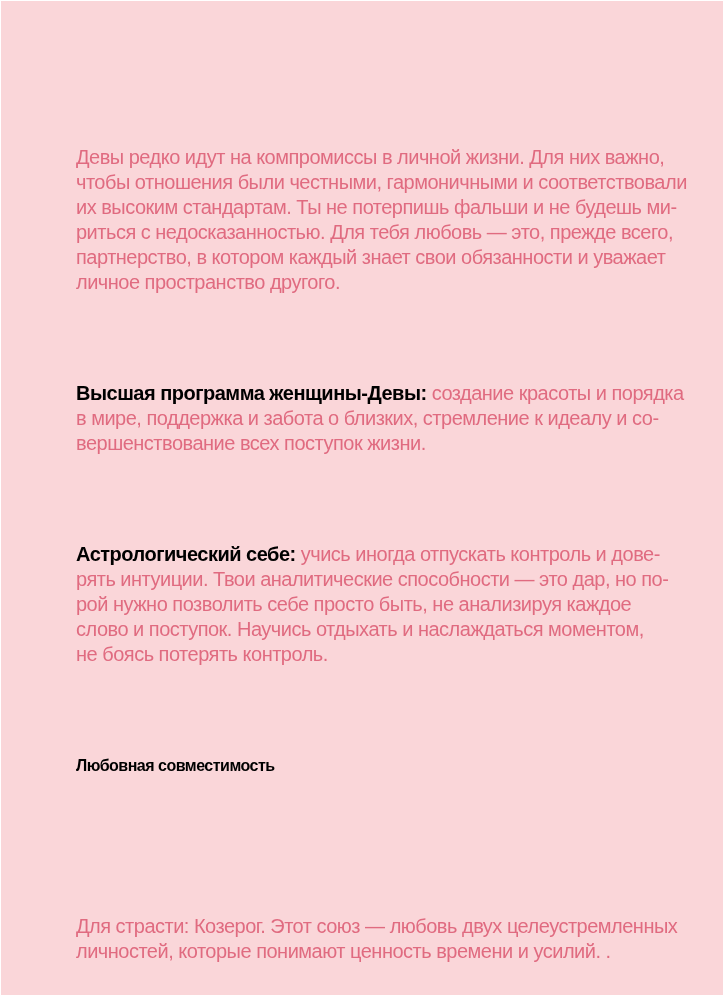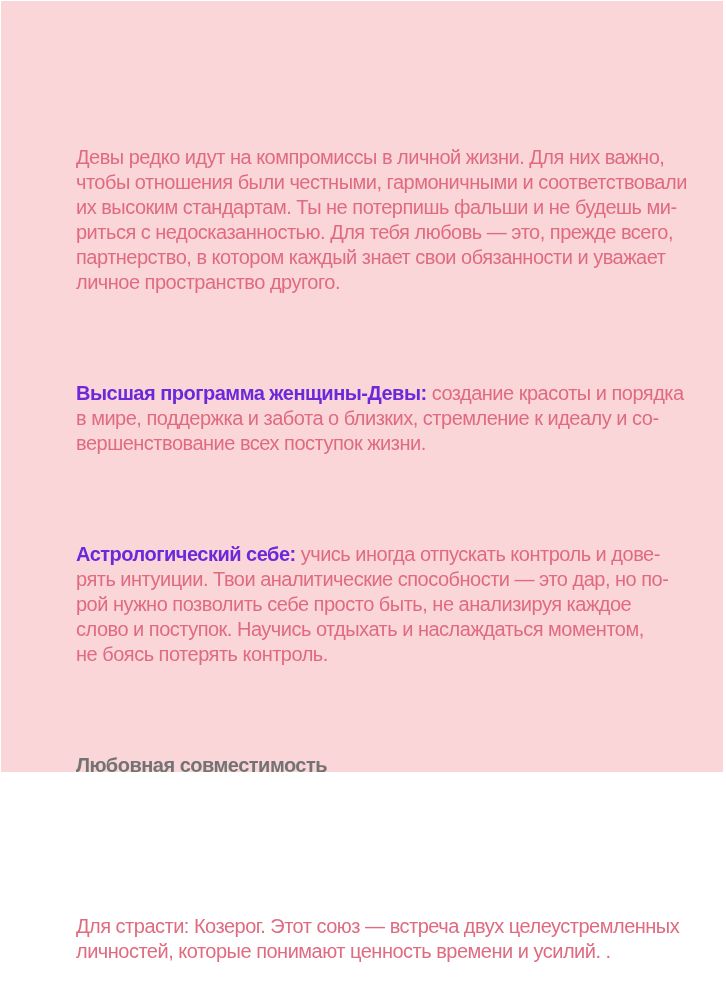--- a/index.html
+++ b/index.html
@@ -8,47 +8,47 @@
     background: #ffffff;
     width: 726px;
     height: 1000px;
     overflow: hidden;
   }
   .page {
     position: absolute;
     left: 1px;
     top: 1px;
     width: 722px;
-    height: 771px;
+    height: 994px;
     background: #fad6d9;
   }
   .content {
     position: absolute;
     left: 75px;
     top: 69px;
     width: 600px;
     font-family: "Liberation Sans", "DejaVu Sans", sans-serif;
     font-size: 20px;
     line-height: 25px;
     letter-spacing: -0.5px;
     color: #e06b80;
     white-space: pre;
   }
   .content p {
     margin: 0 0 11px 0;
   }
   .lead {
     font-weight: 700;
-    color: #6d28d9;
+    color: #000000;
   }
   .section-heading {
     margin: 3px 0 15px 0;
     font-weight: 700;
-    color: #737373;
-    font-size: 20px;
+    color: #000000;
+    font-size: 16px;
   }
   .compat-item {
     margin: 0;
   }
 </style>
 </head>
 <body>
 
 <div class="page">
   <div class="content">
@@ -66,20 +66,20 @@
 
     <p><span class="lead">Астрологический себе:</span><span> учись иногда отпускать контроль и дове-
 рять интуиции. Твои аналитические способности — это дар, но по-
 рой нужно позволить себе просто быть, не анализируя каждое
 слово и поступок. Научись отдыхать и наслаждаться моментом,
 не боясь потерять контроль.</span></p>
 
     <p class="section-heading">Любовная совместимость</p>
 
     <div>
-      <div class="compat-item">Для страсти: Козерог. Этот союз — встреча двух целеустремленных
+      <div class="compat-item">Для страсти: Козерог. Этот союз — любовь двух целеустремленных
 личностей, которые понимают ценность времени и усилий. .</div>
       
       
     </div>
 
   </div>
 </div>
 
 </body></html>

